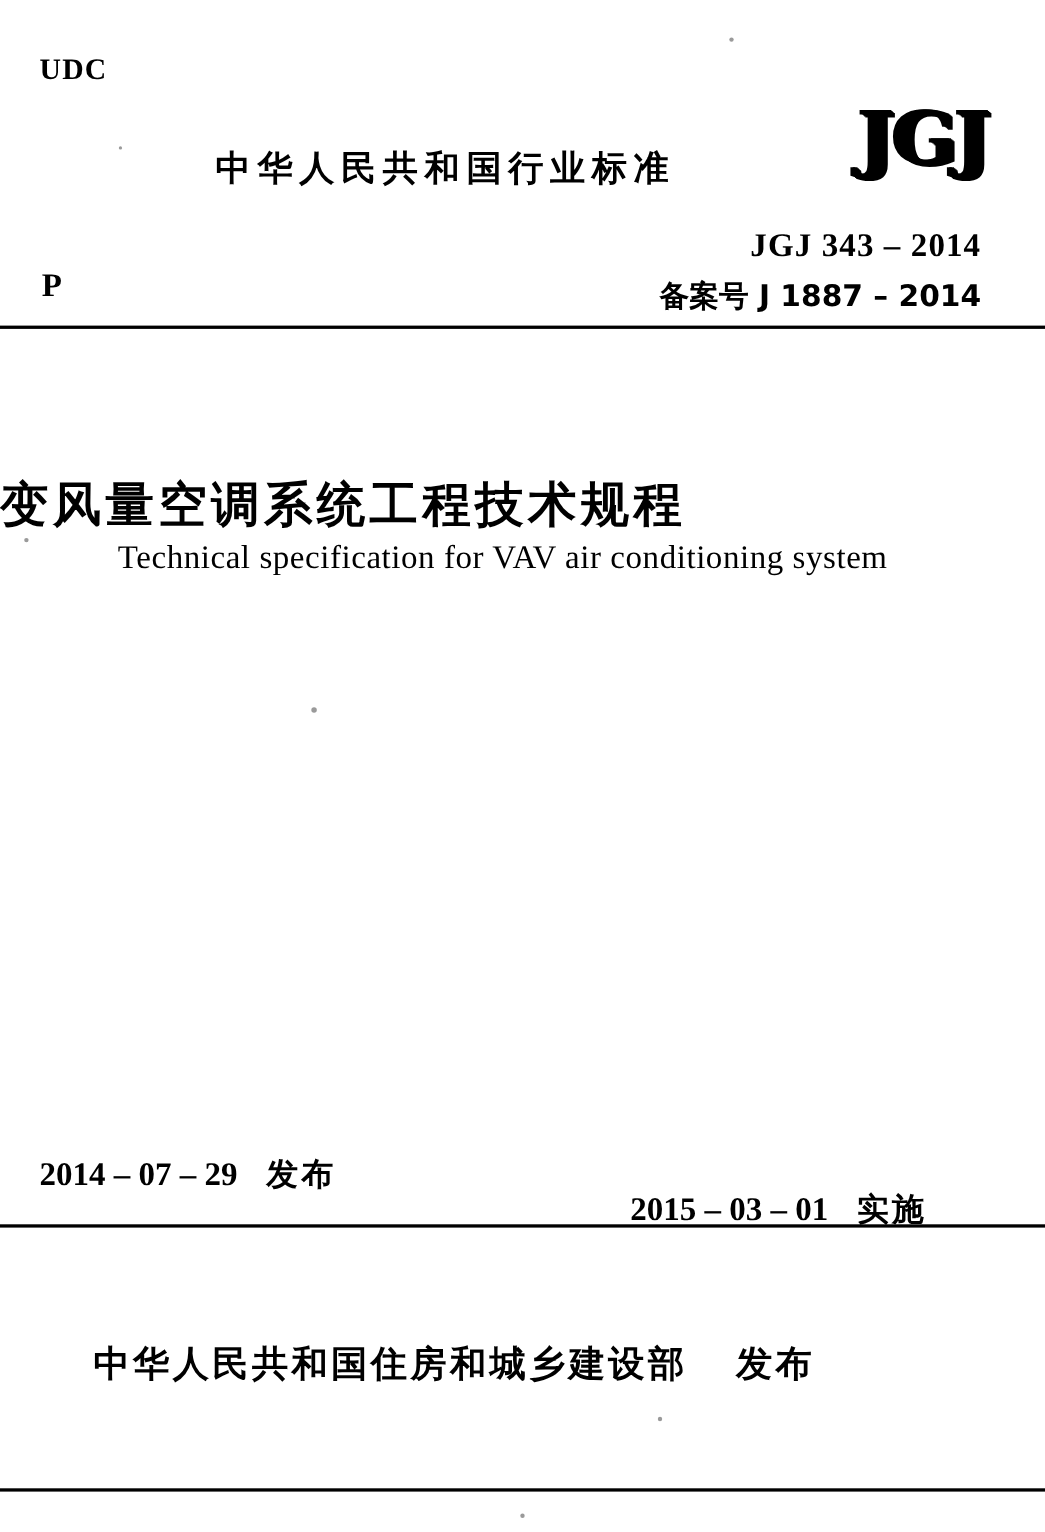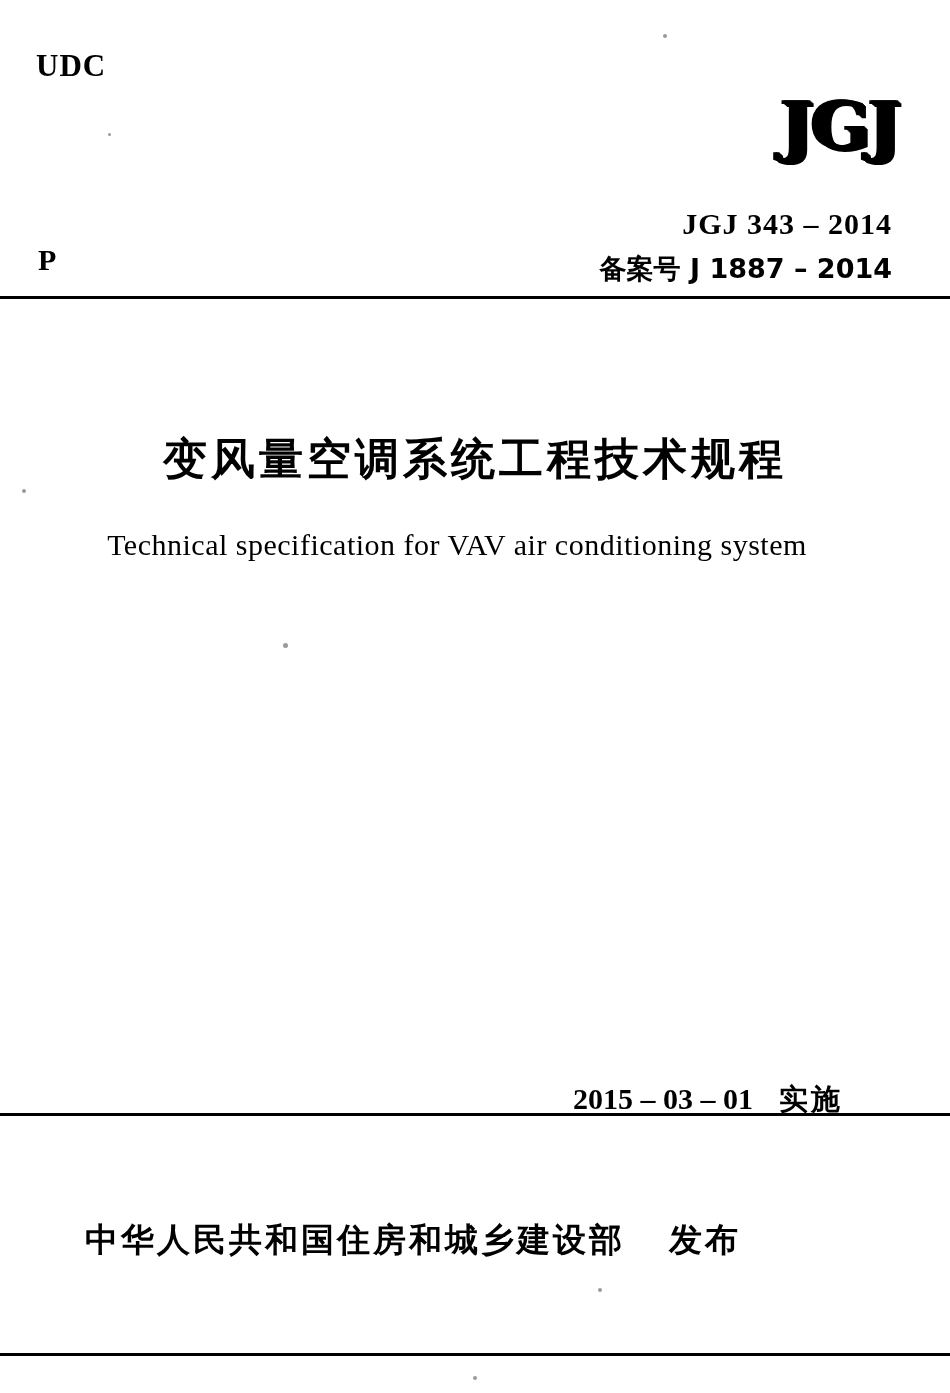--- a/index.html
+++ b/index.html
@@ -22,21 +22,21 @@
     height: 1393px;
   }
 
   
   .udc {
     position: absolute;
     left: 36px;
     top: 48px;
     font-family: "Liberation Serif", serif;
     font-weight: bold;
-    font-size: 31px;
+    font-size: 27px;
     letter-spacing: 1px;
   }
   .class-p {
     position: absolute;
     left: 38px;
     top: 243px;
     font-family: "Liberation Serif", serif;
     font-weight: bold;
     font-size: 30px;
   }
@@ -102,30 +102,30 @@
   .rule-top    { top: 296px; }
   .rule-mid    { top: 1113px; }
   .rule-bottom { top: 1353px; }
 
   
   .title-cn {
     position: absolute;
     left: 0;
     top: 430px;
     width: 950px;
-    text-align: center;
+    text-align: left;
     font-family: "DejaVu Sans", sans-serif;
     font-weight: bold;
     font-size: 44px;
     letter-spacing: 4px;
   }
   .title-en {
     position: absolute;
     left: 0;
-    top: 528px;
+    top: 490px;
     width: 914px;
     text-align: center;
     font-family: "Liberation Serif", serif;
     font-size: 30px;
     letter-spacing: 0.5px;
   }
 
   
   .issue-date {
     position: absolute;
@@ -177,35 +177,39 @@
     border-radius: 50%;
   }
 </style>
 </head>
 <body>
 
 <div class="page">
 
   <div class="udc">UDC</div>
 
+  <div class="nation-standard">中华人民共和国行业标准</div>
 
   <div class="jgj-logo">JGJ</div>
 
   <div class="std-no">JGJ 343 – 2014</div>
 
   <div class="record-no">备案号 J 1887 – 2014</div>
 
   <div class="class-p">P</div>
 
   <div class="rule rule-top"></div>
 
   <div class="title-cn">变风量空调系统工程技术规程</div>
 
   <div class="title-en">Technical specification for VAV air conditioning system</div>
 
+  <div class="issue-date">
+    <span>2014 – 07 – 29</span><span class="date-word">发布</span>
+  </div>
 
   <div class="effect-date">
     <span>2015 – 03 – 01</span><span class="date-word">实施</span>
   </div>
 
   <div class="rule rule-mid"></div>
 
   <div class="publisher">
     <span>中华人民共和国住房和城乡建设部</span><span class="pub-verb">发布</span>
   </div>

